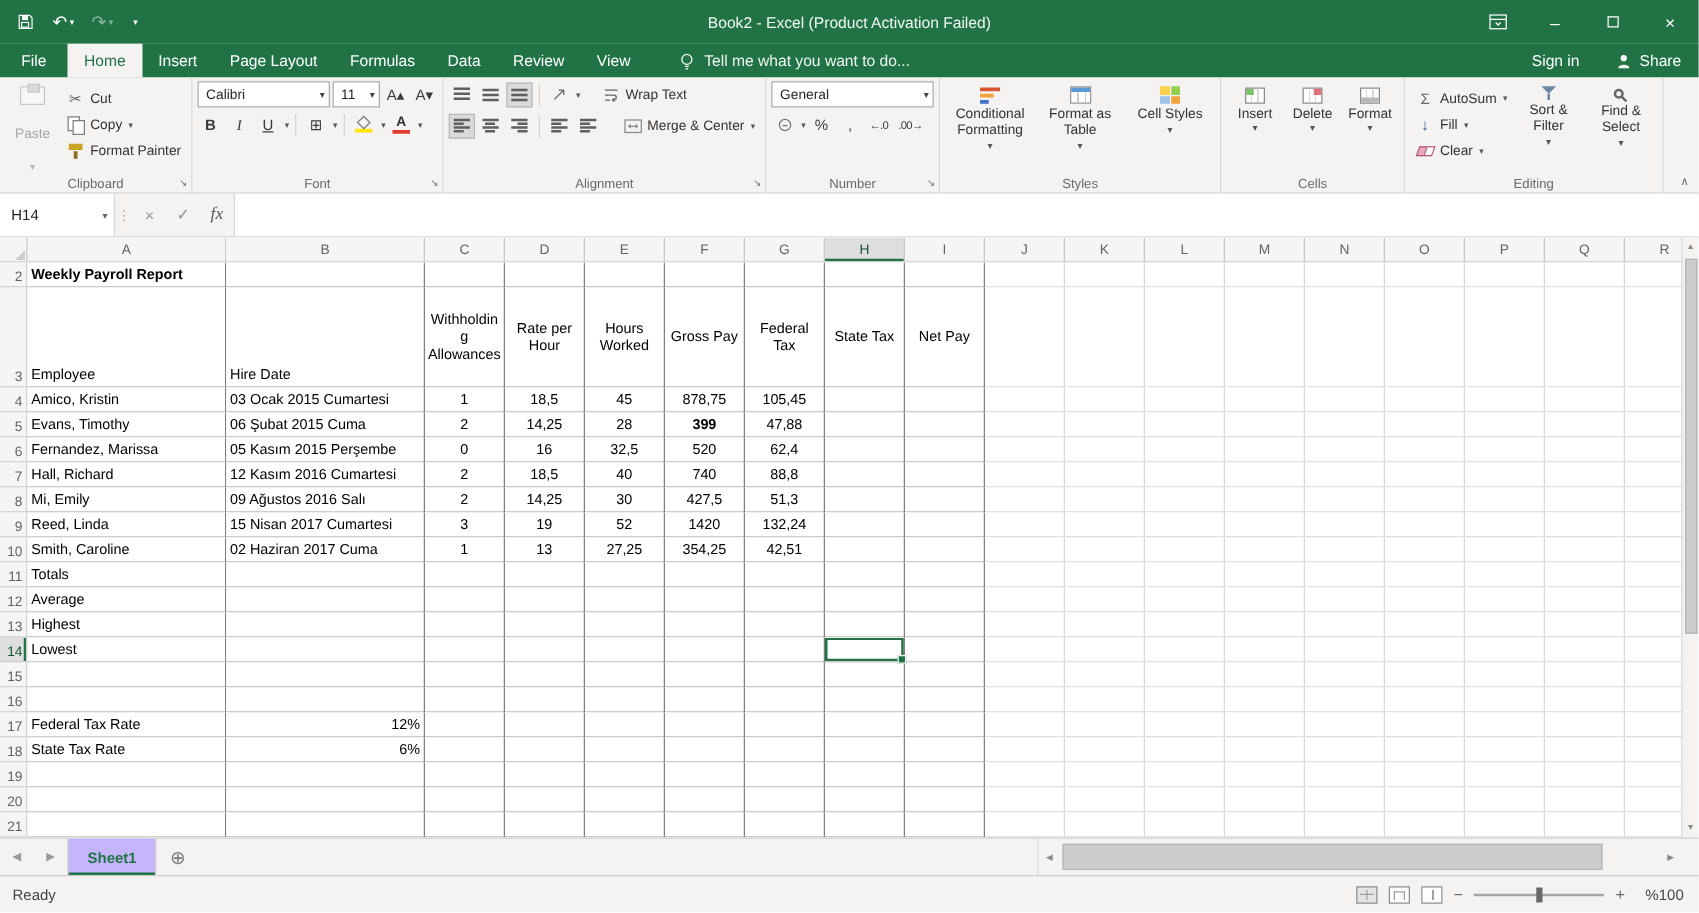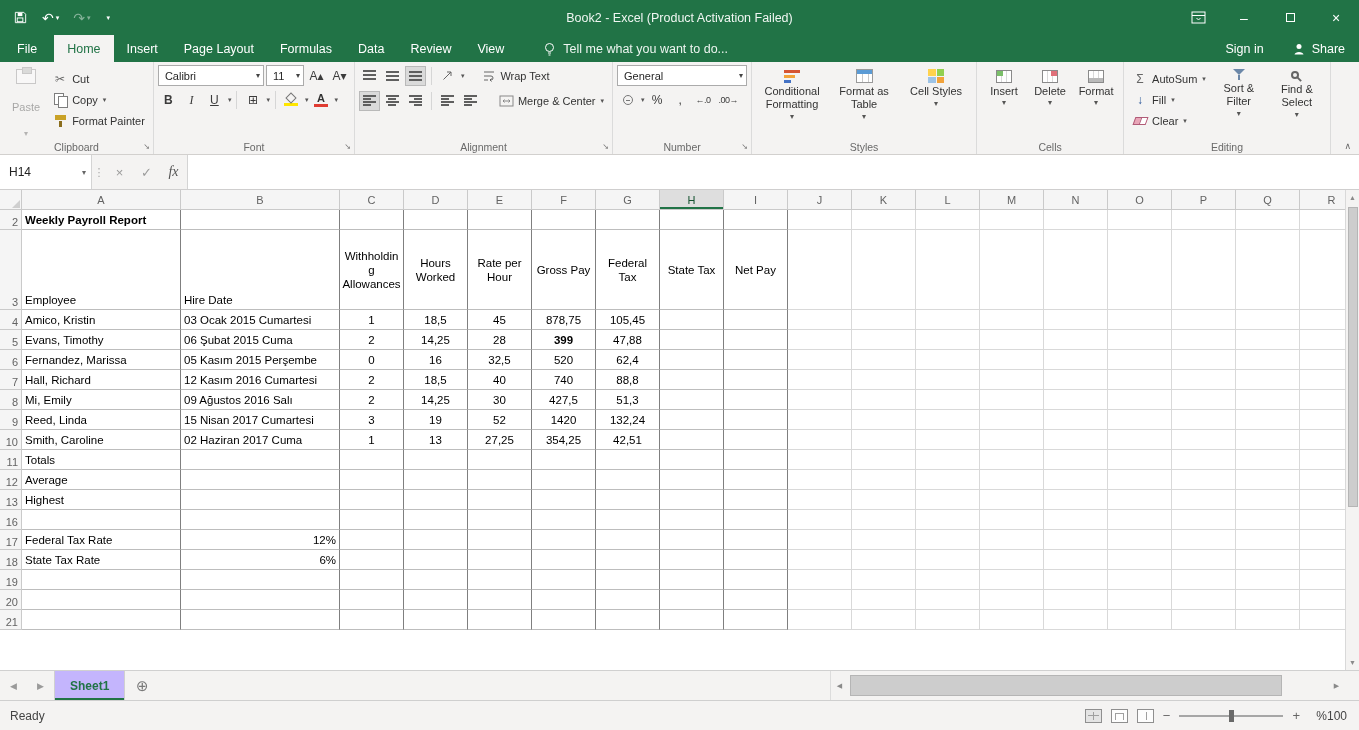--- a/index.html
+++ b/index.html
@@ -575,22 +575,22 @@
         <div class="cell" style="width: 64px;"></div>
         <div class="cell" style="width: 64px;"></div>
         <div class="cell" style="width: 64px;"></div>
         <div class="cell" style="width: 64px;"></div>
       </div>
       <div class="grid-row" style="height: 80px;">
         <div class="row-h">3</div>
         <div class="cell ur hdr3ab" style="width: 159px;">Employee</div>
         <div class="cell ur hdr3ab" style="width: 159px;">Hire Date</div>
         <div class="cell ur hdr3" style="width: 64px;">Withholding Allowances</div>
+        <div class="cell ur hdr3" style="width: 64px;">Rate per Hour</div>
         <div class="cell ur hdr3" style="width: 64px;">Hours Worked</div>
-        <div class="cell ur hdr3" style="width: 64px;">Rate per Hour</div>
         <div class="cell ur hdr3" style="width: 64px;">Gross Pay</div>
         <div class="cell ur hdr3" style="width: 64px;">Federal Tax</div>
         <div class="cell ur hdr3" style="width: 64px;">State Tax</div>
         <div class="cell ur hdr3" style="width: 64px;">Net Pay</div>
         <div class="cell" style="width: 64px;"></div>
         <div class="cell" style="width: 64px;"></div>
         <div class="cell" style="width: 64px;"></div>
         <div class="cell" style="width: 64px;"></div>
         <div class="cell" style="width: 64px;"></div>
         <div class="cell" style="width: 64px;"></div>
@@ -783,20 +783,62 @@
         <div class="cell" style="width: 64px;"></div>
         <div class="cell" style="width: 64px;"></div>
         <div class="cell" style="width: 64px;"></div>
         <div class="cell" style="width: 64px;"></div>
         <div class="cell" style="width: 64px;"></div>
         <div class="cell" style="width: 64px;"></div>
       </div>
       <div class="grid-row" style="height: 20px;">
         <div class="row-h">13</div>
         <div class="cell ur" style="width: 159px;">Highest</div>
+        <div class="cell ur" style="width: 159px;"></div>
+        <div class="cell ur" style="width: 64px;"></div>
+        <div class="cell ur" style="width: 64px;"></div>
+        <div class="cell ur" style="width: 64px;"></div>
+        <div class="cell ur" style="width: 64px;"></div>
+        <div class="cell ur" style="width: 64px;"></div>
+        <div class="cell ur" style="width: 64px;"></div>
+        <div class="cell ur" style="width: 64px;"></div>
+        <div class="cell" style="width: 64px;"></div>
+        <div class="cell" style="width: 64px;"></div>
+        <div class="cell" style="width: 64px;"></div>
+        <div class="cell" style="width: 64px;"></div>
+        <div class="cell" style="width: 64px;"></div>
+        <div class="cell" style="width: 64px;"></div>
+        <div class="cell" style="width: 64px;"></div>
+        <div class="cell" style="width: 64px;"></div>
+        <div class="cell" style="width: 64px;"></div>
+      </div>
+      <div class="grid-row" style="height: 20px;">
+        <div class="row-h sel">14</div>
+        <div class="cell ur" style="width: 159px;">Lowest</div>
+        <div class="cell ur" style="width: 159px;"></div>
+        <div class="cell ur" style="width: 64px;"></div>
+        <div class="cell ur" style="width: 64px;"></div>
+        <div class="cell ur" style="width: 64px;"></div>
+        <div class="cell ur" style="width: 64px;"></div>
+        <div class="cell ur" style="width: 64px;"></div>
+        <div class="cell ur selcell" style="width: 64px;"></div>
+        <div class="cell ur" style="width: 64px;"></div>
+        <div class="cell" style="width: 64px;"></div>
+        <div class="cell" style="width: 64px;"></div>
+        <div class="cell" style="width: 64px;"></div>
+        <div class="cell" style="width: 64px;"></div>
+        <div class="cell" style="width: 64px;"></div>
+        <div class="cell" style="width: 64px;"></div>
+        <div class="cell" style="width: 64px;"></div>
+        <div class="cell" style="width: 64px;"></div>
+        <div class="cell" style="width: 64px;"></div>
+      </div>
+      <div class="grid-row" style="height: 20px;">
+        <div class="row-h">15</div>
+        <div class="cell ur" style="width: 159px;"></div>
         <div class="cell ur" style="width: 159px;"></div>
         <div class="cell ur" style="width: 64px;"></div>
         <div class="cell ur" style="width: 64px;"></div>
         <div class="cell ur" style="width: 64px;"></div>
         <div class="cell ur" style="width: 64px;"></div>
         <div class="cell ur" style="width: 64px;"></div>
         <div class="cell ur" style="width: 64px;"></div>
         <div class="cell ur" style="width: 64px;"></div>
         <div class="cell" style="width: 64px;"></div>
         <div class="cell" style="width: 64px;"></div>

